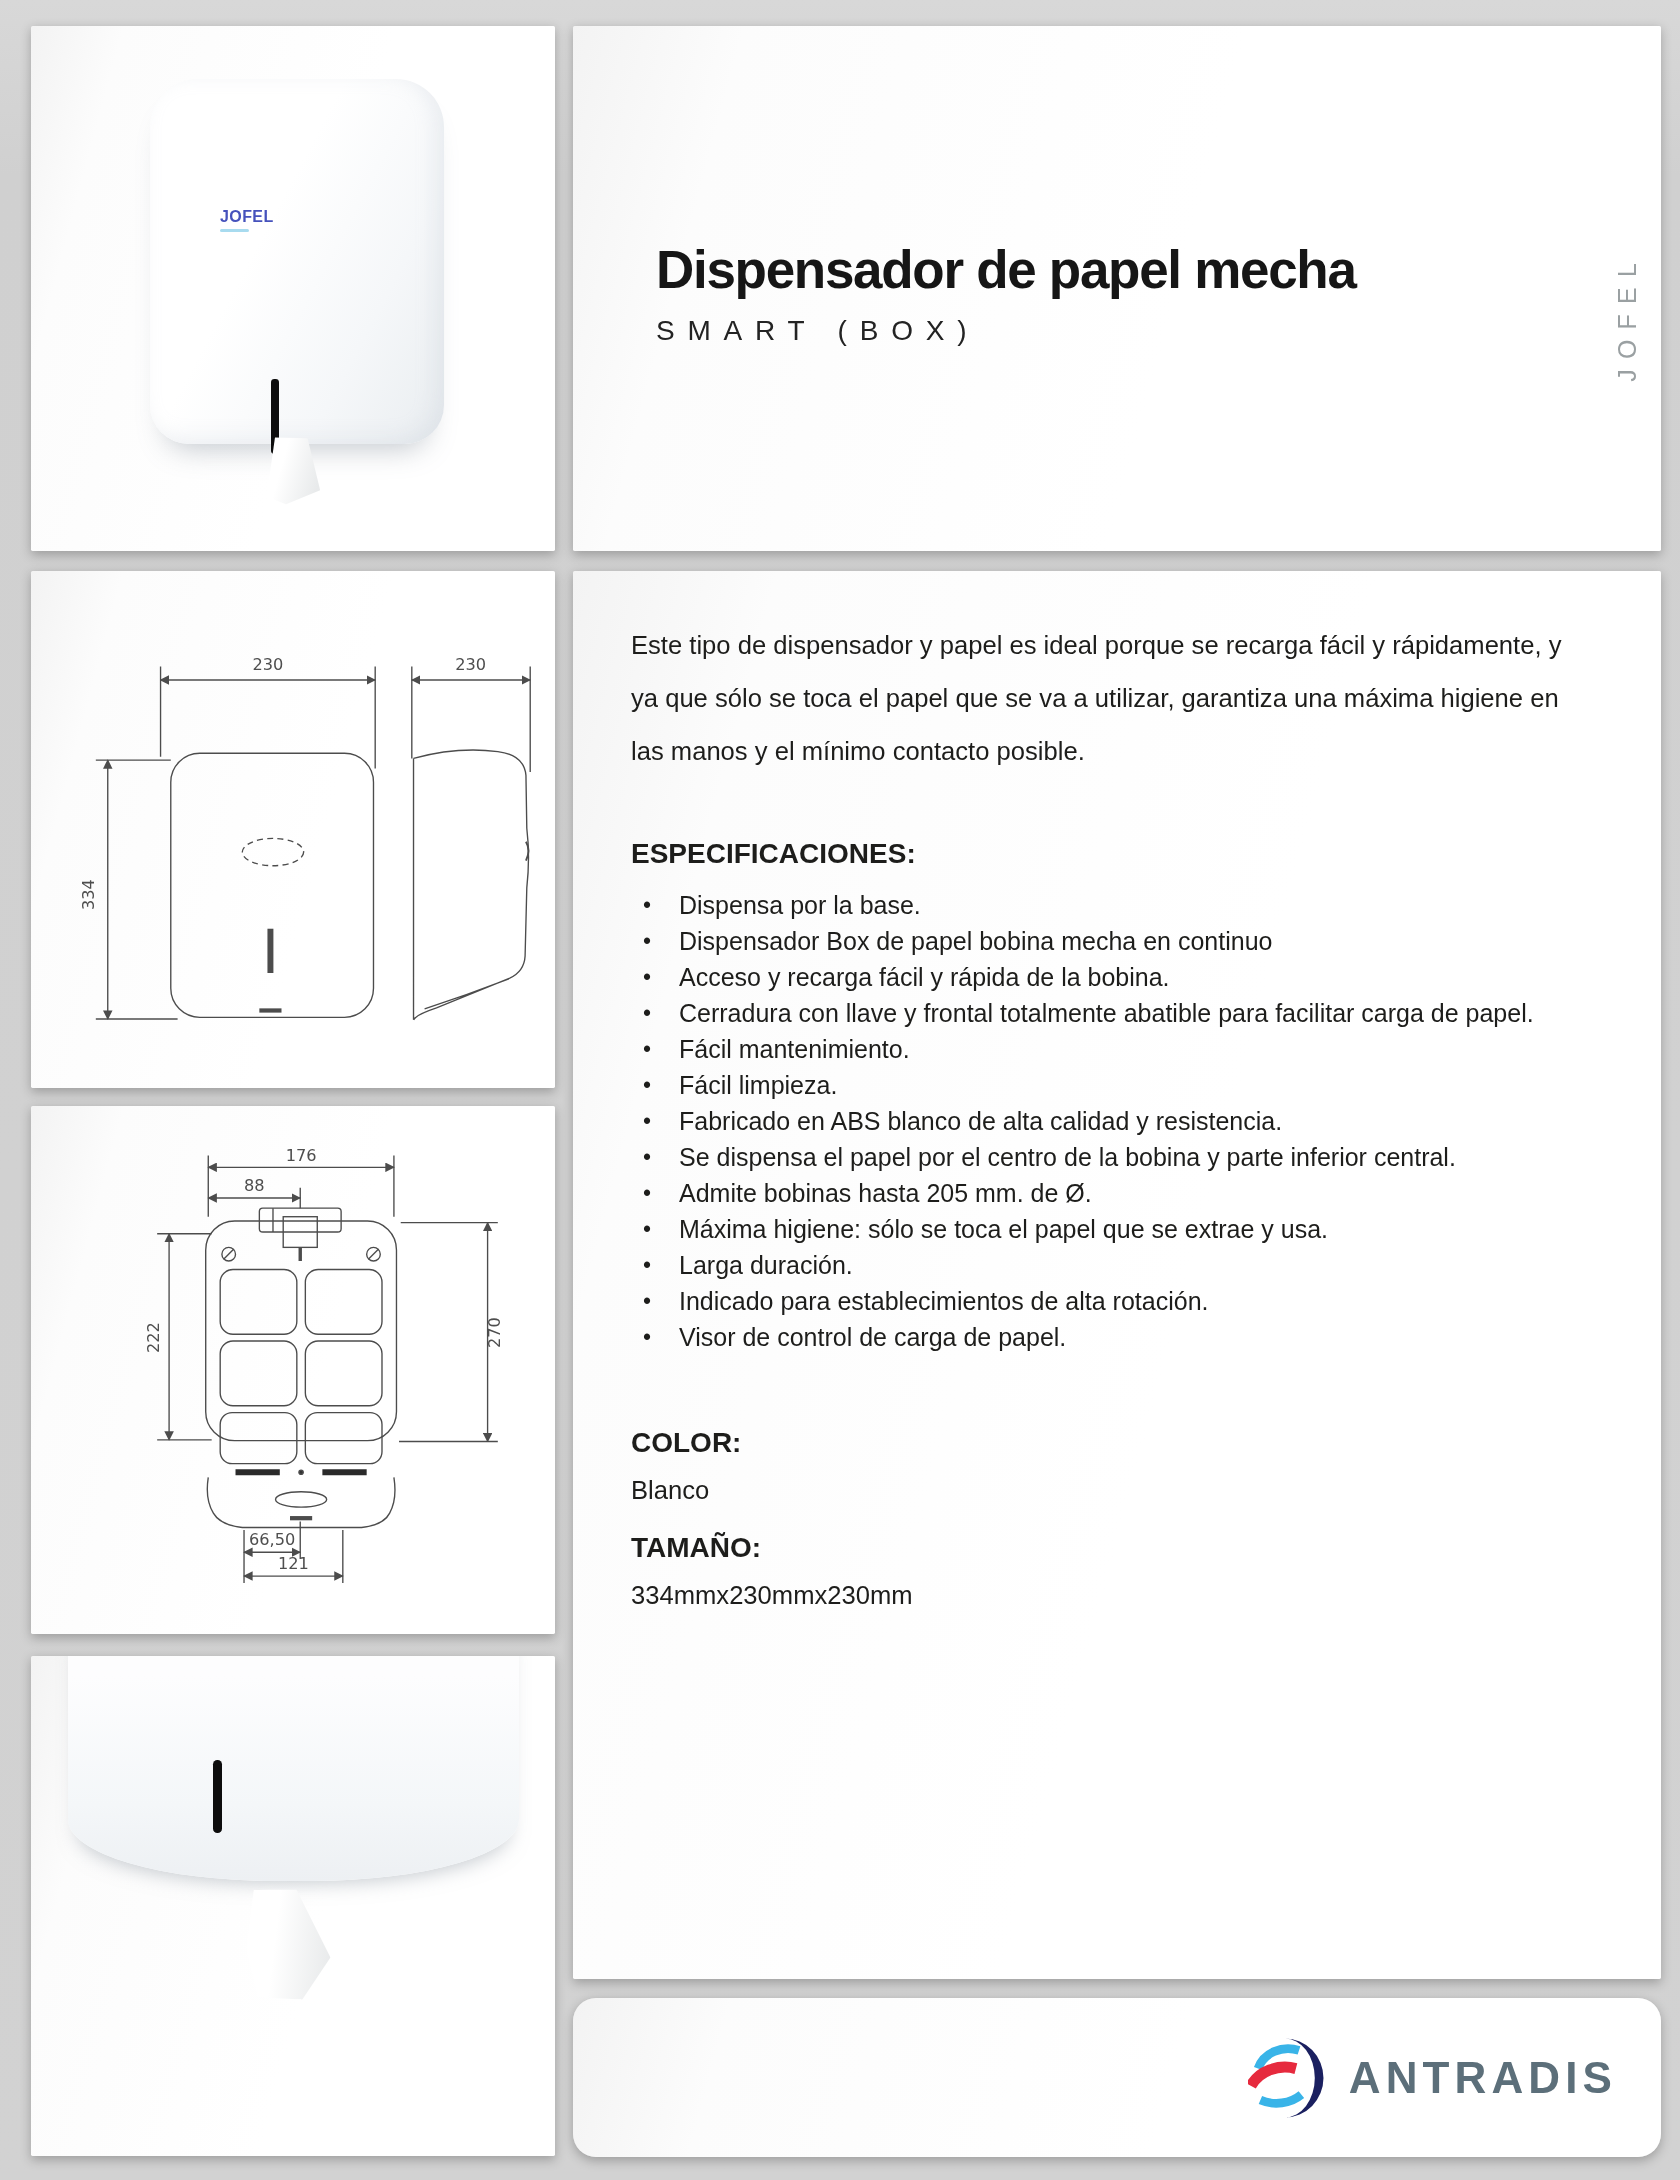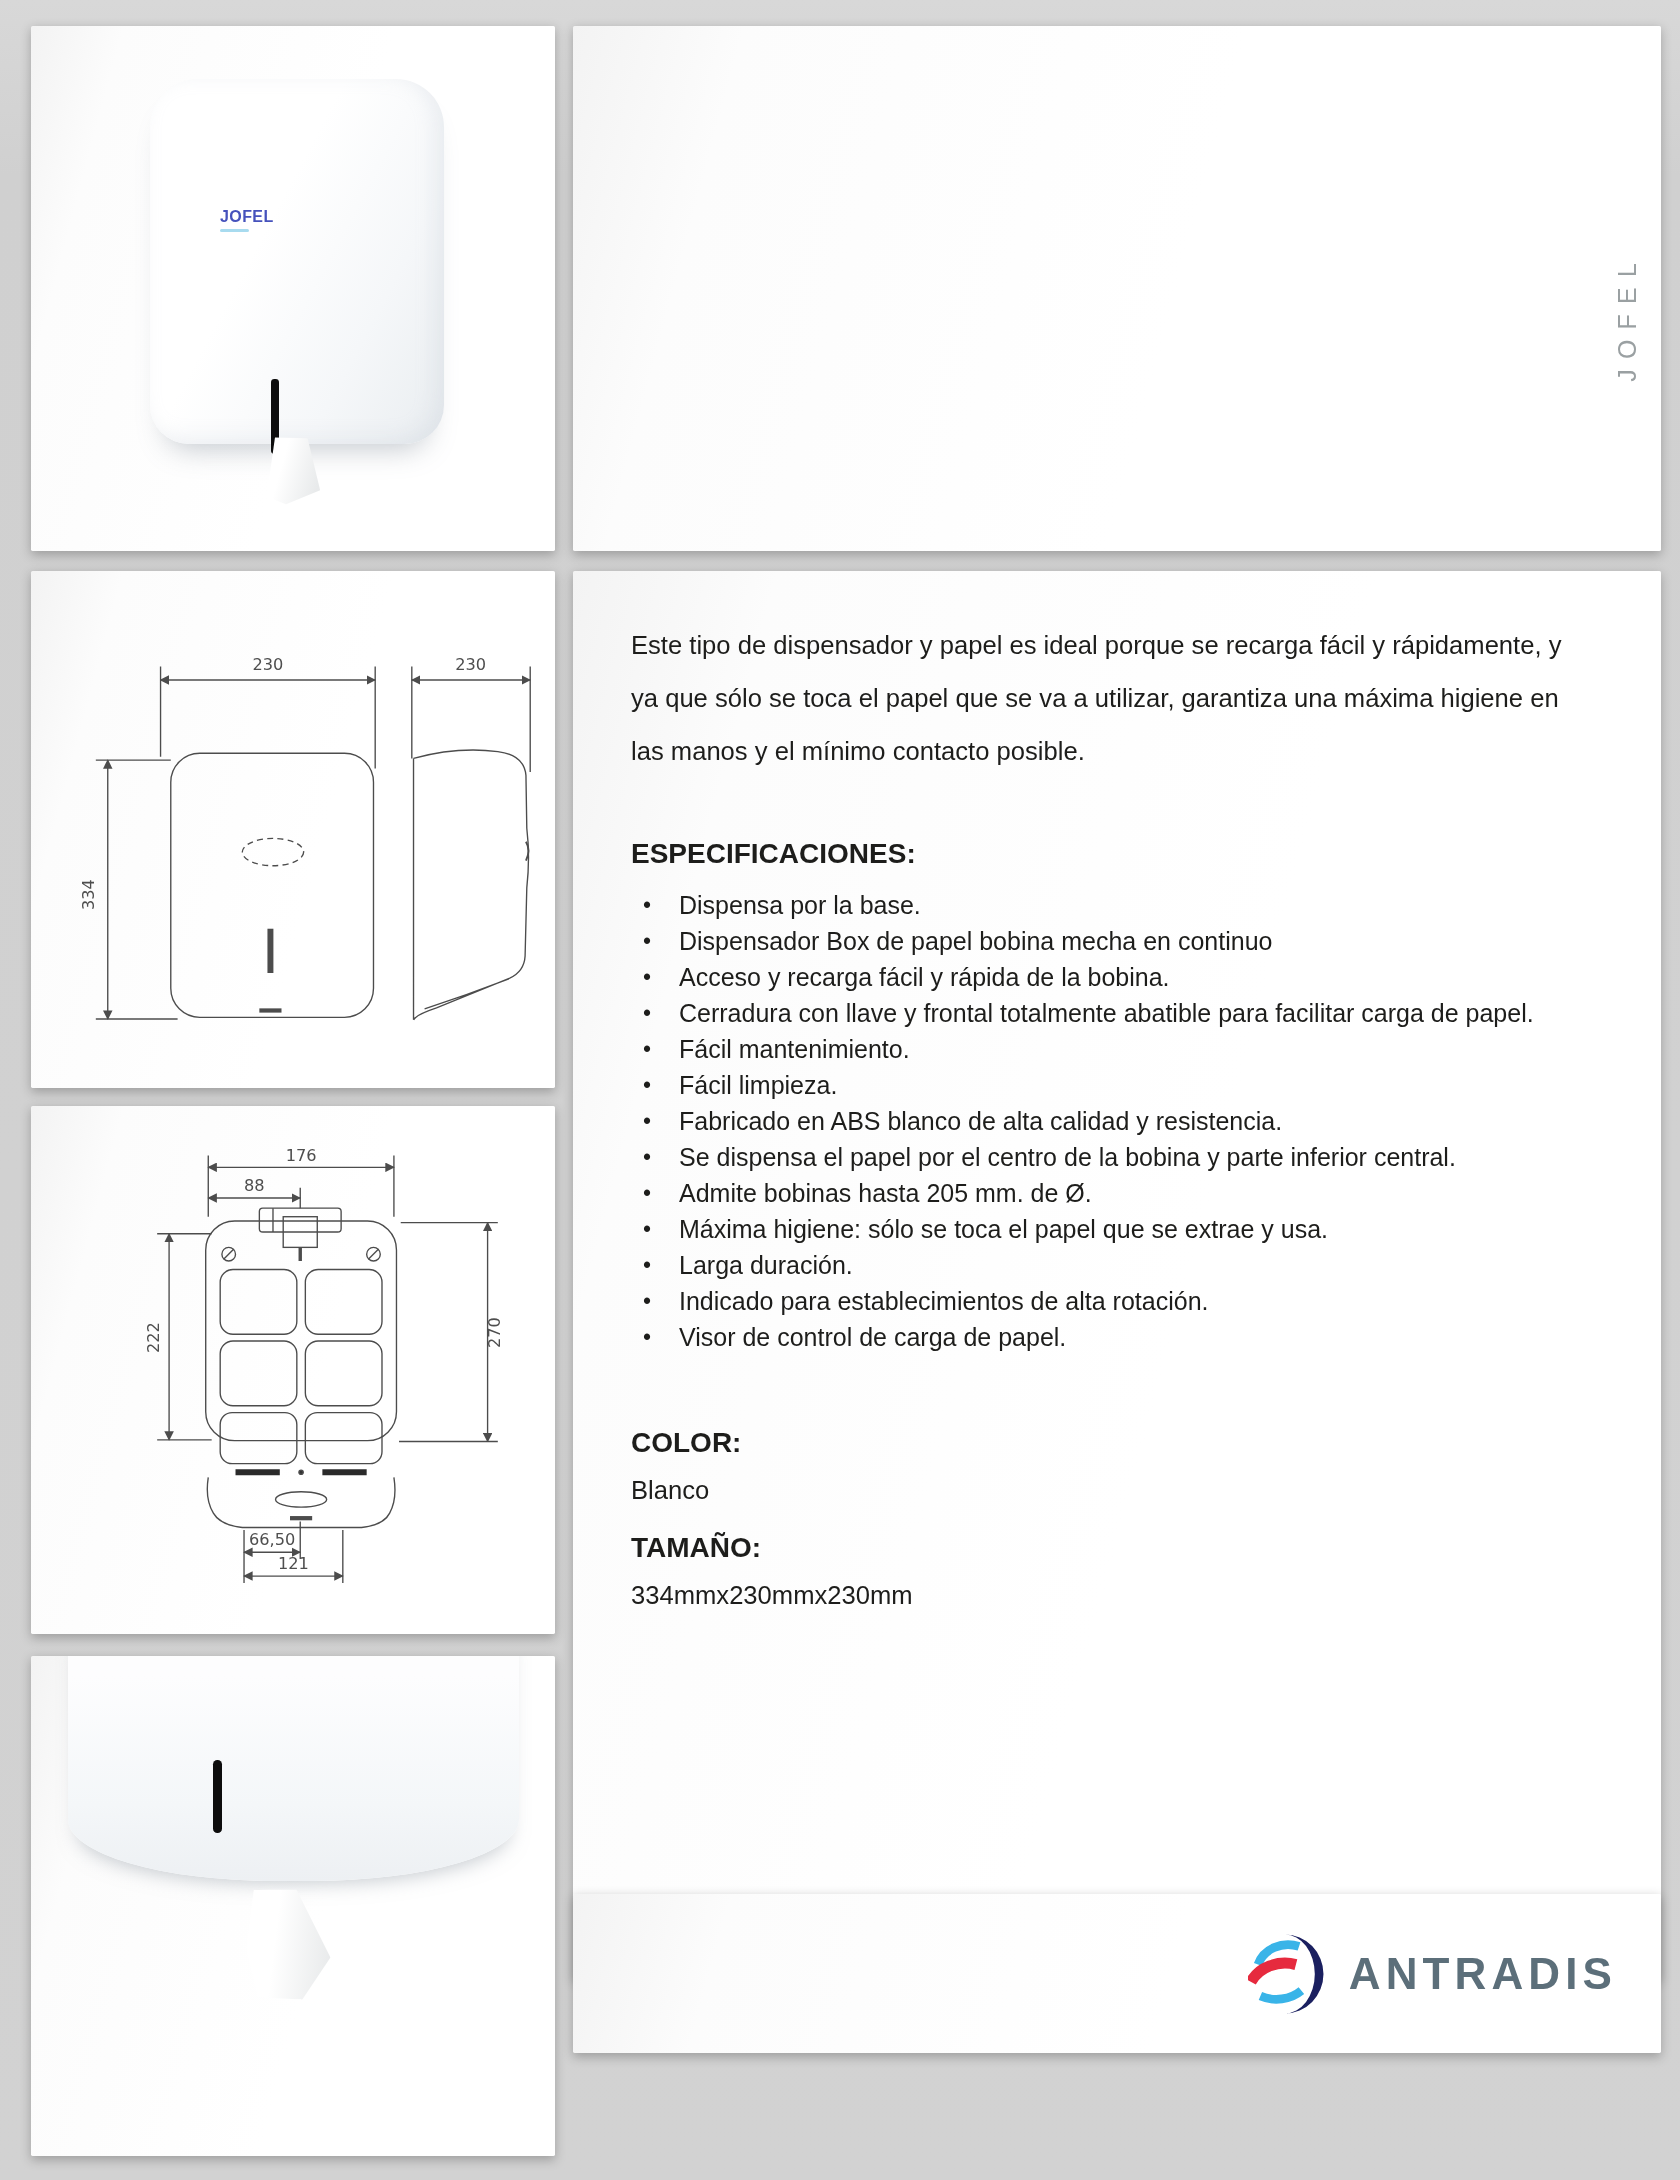--- a/index.html
+++ b/index.html
@@ -21,21 +21,21 @@
     overflow:hidden;
   }
 
   
   .card-photo-front   { left:31px;  top:25.6px;   width:524px;  height:525px; }
   .card-drawing-side  { left:31px;  top:571px;  width:524px;  height:517px; }
   .card-drawing-plate { left:31px;  top:1106px; width:524px;  height:528px; }
   .card-photo-close   { left:31px;  top:1656px; width:524px;  height:500px; }
   .card-title         { left:573px; top:25.6px;   width:1088px; height:525px; }
   .card-content       { left:573px; top:571px;  width:1088px; height:1408px; }
-  .card-footer        { left:573px; top:1894px; width:1088px; height:159px; }
+  .card-footer        { left:573px; top:1998px; width:1088px; height:159px;border-radius:23px; }
 
   
   .title-inner { position:absolute; left:83px; top:213px; }
   .page-title  { margin:0; font-size:53px; font-weight:700; letter-spacing:-1.3px; color:#161616; }
   .page-subtitle { margin-top:15.3px; font-size:28px; letter-spacing:12.8px; color:#232323; }
   .watermark {
     position:absolute; right:19px; top:227px;
     writing-mode:vertical-rl; transform:rotate(180deg);
     font-size:25px; letter-spacing:10.2px; color:#9aa0a2;
   }
@@ -211,20 +211,24 @@
   </section>
 
   <section class="card card-photo-close">
     <div class="close-body">
       <div class="slot-close"></div>
     </div>
     <div class="paper-tail-close"></div>
   </section>
 
   <section class="card card-title">
+    <div class="title-inner">
+      <h1 class="page-title">Dispensador de papel mecha</h1>
+      <div class="page-subtitle">SMART (BOX)</div>
+    </div>
     <div class="watermark">JOFEL</div>
   </section>
 
   <section class="card card-content">
     <div class="content-inner">
       <p class="intro">Este tipo de dispensador y papel es ideal porque se recarga fácil y rápidamente, y ya que sólo se toca el papel que se va a utilizar, garantiza una máxima higiene en las manos y el mínimo contacto posible.</p>
 
       <h2 class="sec-heading">ESPECIFICACIONES:</h2>
       <ul class="specs">
         <li>Dispensa por la base.</li>

